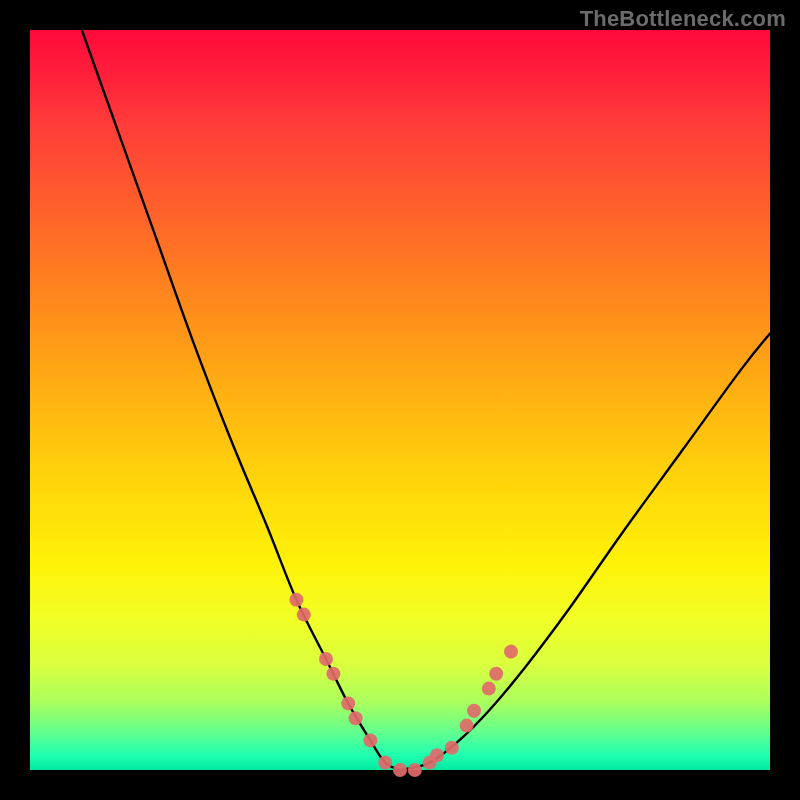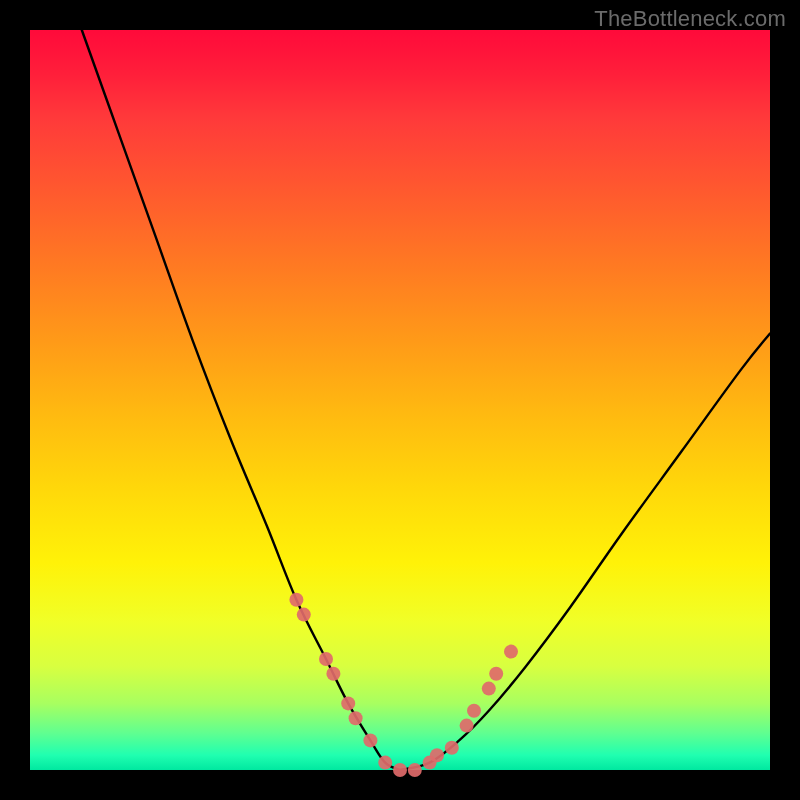--- a/index.html
+++ b/index.html
@@ -43,21 +43,21 @@
       #20ffb0 98%,
       #00e8a0 100%
     );
   }
   .watermark {
     position: absolute;
     top: 6px;
     right: 14px;
     color: #6b6b6b;
     font-size: 22px;
-    font-weight: 400;
+    font-weight: 700;
     letter-spacing: 0.2px;
     user-select: none;
   }
   svg.curves {
     position: absolute;
     left: 0;
     top: 0;
     width: 740px;
     height: 740px;
     overflow: visible;

